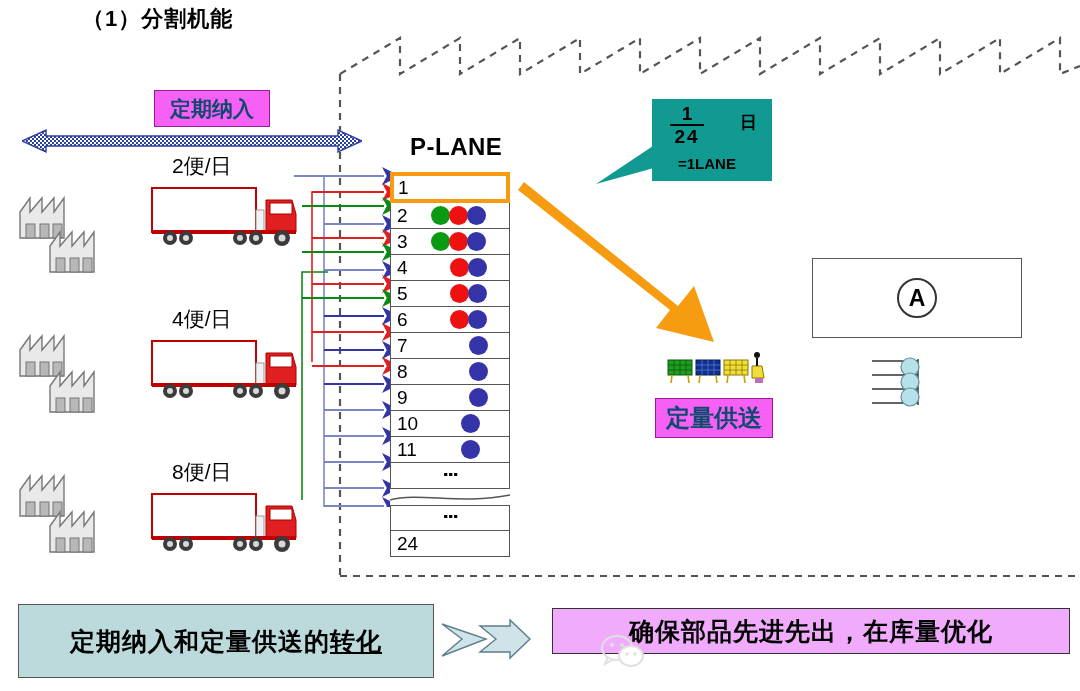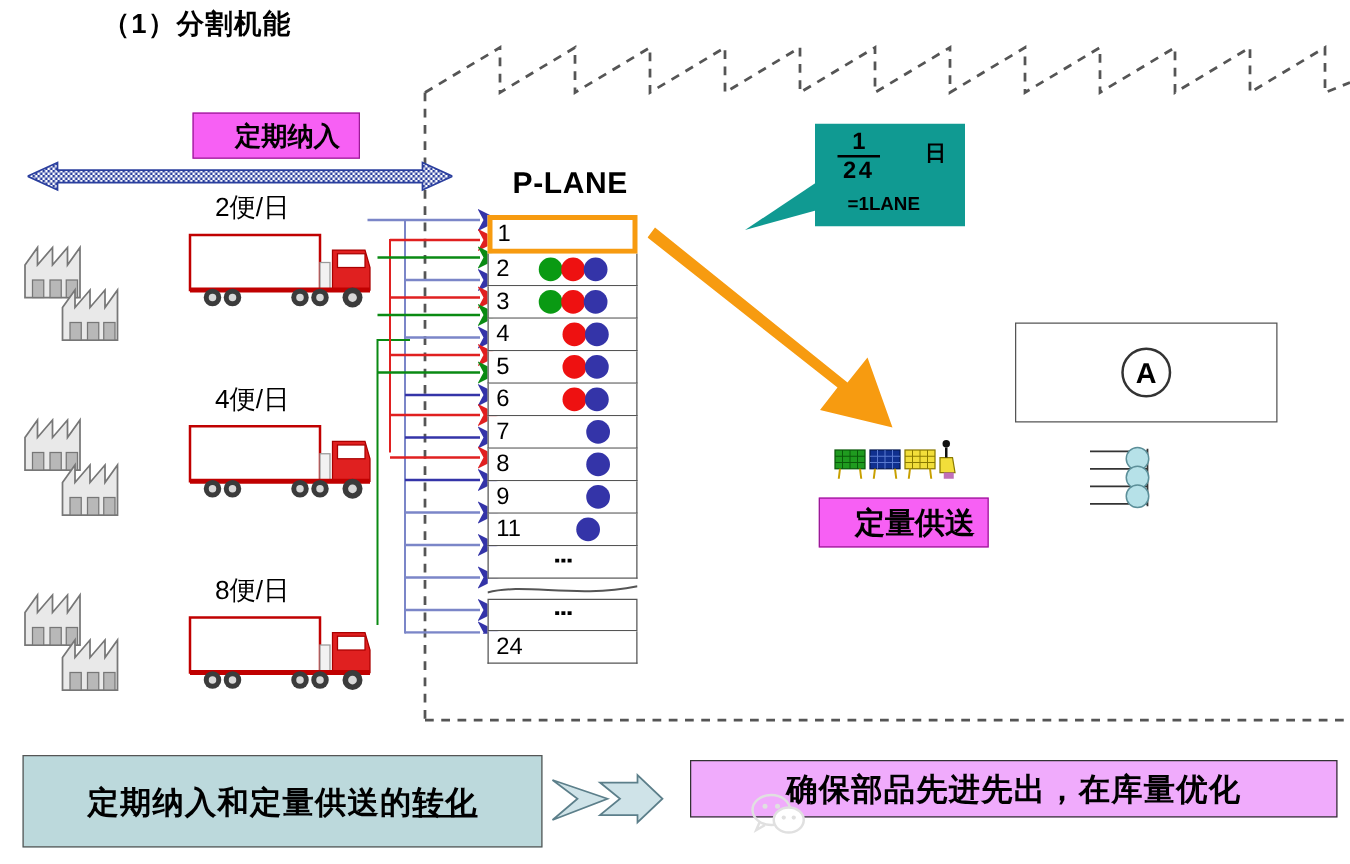--- a/index.html
+++ b/index.html
@@ -9,21 +9,21 @@
   }
   .abs{position:absolute;}
   #page-title{
     left:82px;top:4px;font-size:22px;font-weight:bold;letter-spacing:1px;
   }
 
   
   .magenta-box{
     background:#f760f4;border:1px solid #9a1b96;
     display:flex;align-items:center;justify-content:center;
-    font-size:21px;font-weight:bold;color:#000000;padding-left:18px;
+    font-size:21px;font-weight:bold;color:#0c4a6e;
   }
   #label-teiki-nonyu{left:154px;top:90px;width:114px;height:35px;}
   #label-teiryo-kyoso{left:655px;top:398px;width:116px;height:38px;font-size:24px;align-items:center;}
 
   
   #periodic-span-arrow{left:22px;top:128px;width:340px;height:26px;}
 
   
   .trip-label{font-size:21px;font-weight:500;}
   #trip-label-0{left:172px;top:152px;}
@@ -371,20 +371,26 @@
         <i class="dot blue"></i>
       </span>
   </div>
   <div class="lane-row">
     <span class="lane-no">9</span>
     <span class="dots" style="margin-left:38px">
         <i class="dot blue"></i>
       </span>
   </div>
   <div class="lane-row">
+    <span class="lane-no">10</span>
+    <span class="dots" style="margin-left:30px">
+        <i class="dot blue"></i>
+      </span>
+  </div>
+  <div class="lane-row">
     <span class="lane-no">11</span>
     <span class="dots" style="margin-left:30px">
         <i class="dot blue"></i>
       </span>
   </div>
 
   <div class="lane-row gap">
     <span class="vdots">⋮</span>
   </div>
 

